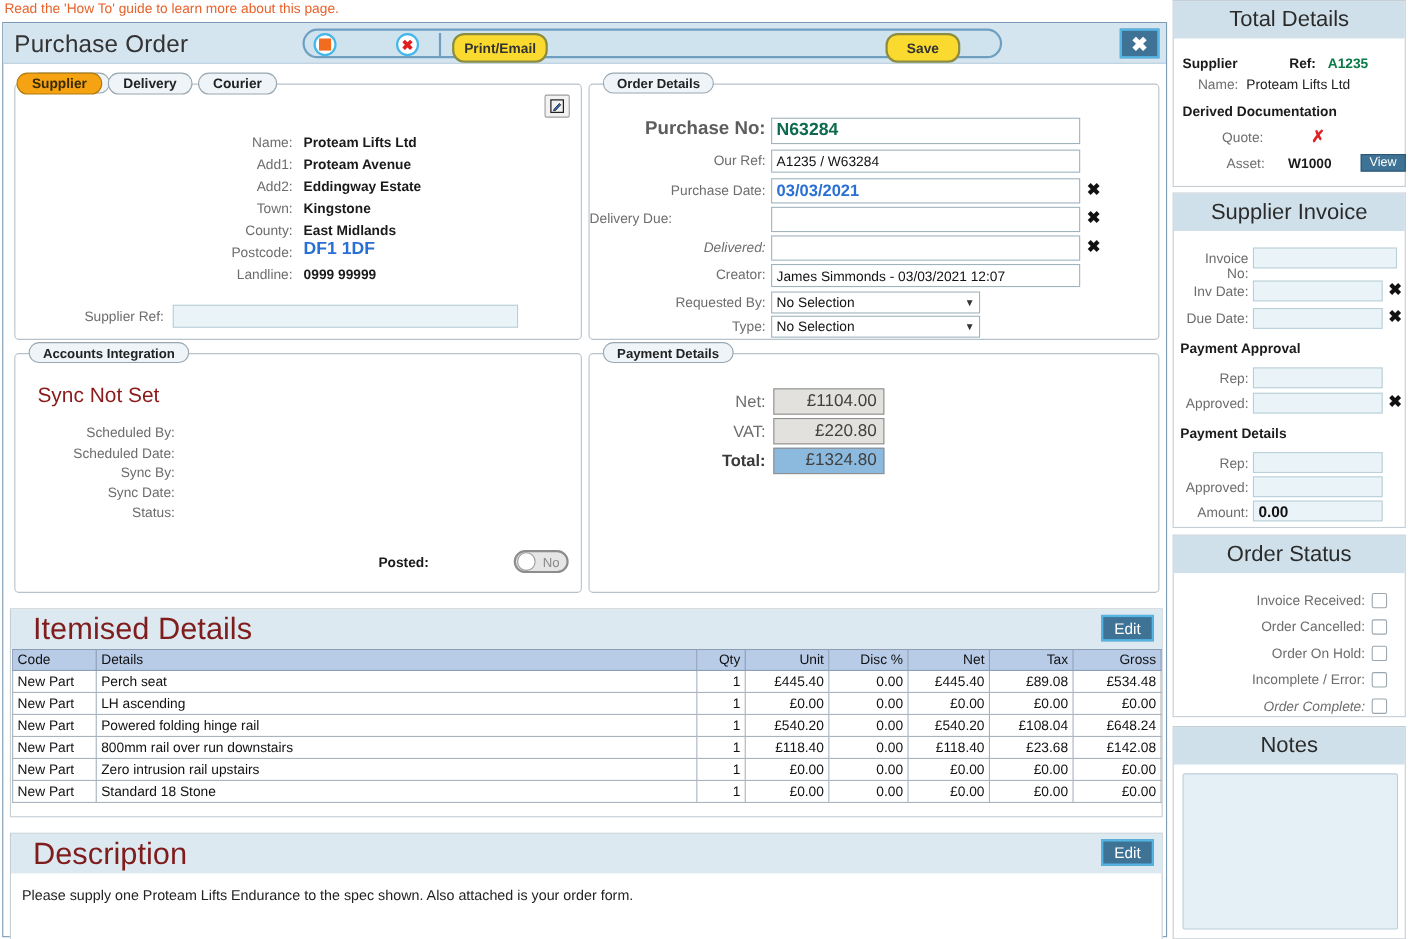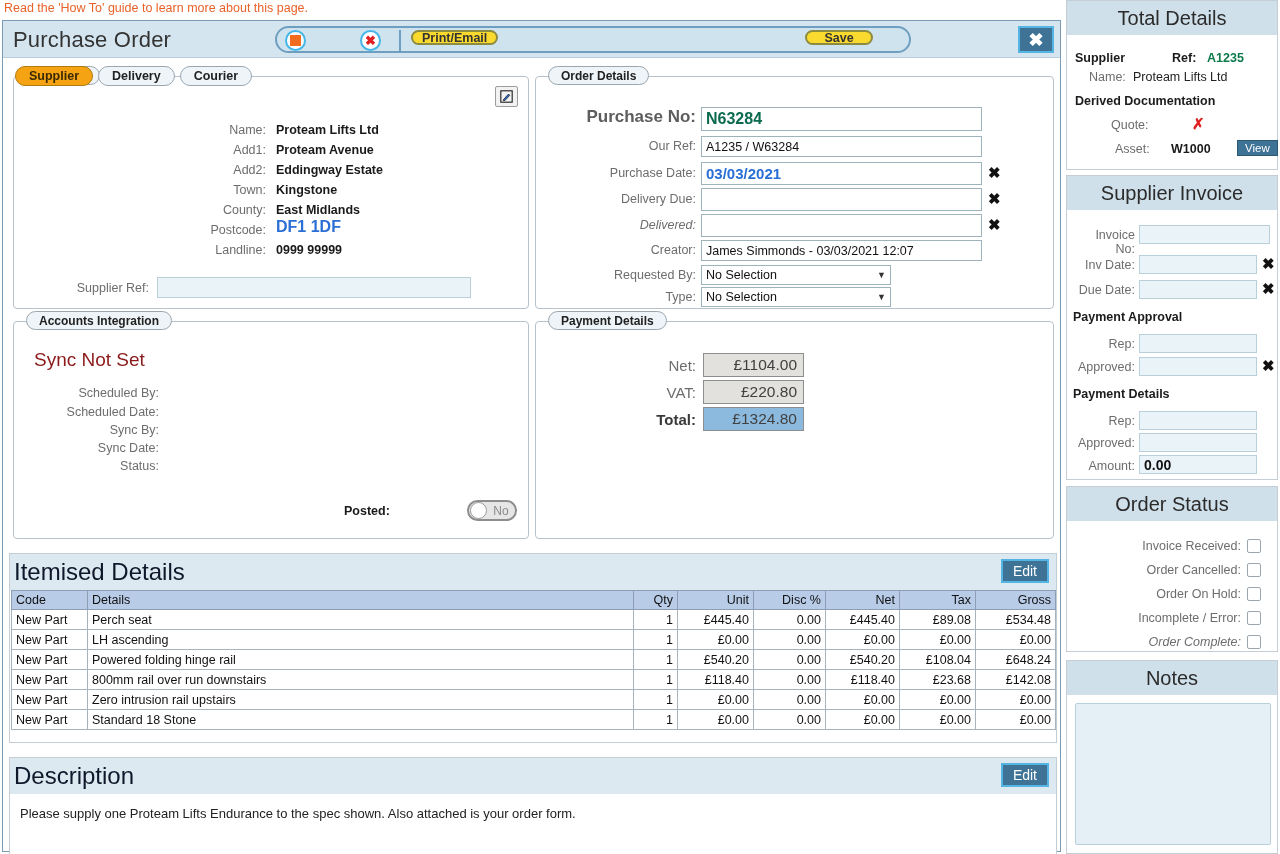--- a/index.html
+++ b/index.html
@@ -56,21 +56,21 @@
   #stop-btn { left: 8px; }
   #stop-btn .sq { width: 11px; height: 11px; background: #f26c20; }
   #cancel-btn { left: 83px; }
   #cancel-btn .xx { color: #e02020; font-size: 13px; font-weight: bold; line-height: 1; }
   .tb-divider {
     position: absolute; left: 122px; top: 2px;
     width: 2px; height: 21px; background: #6f9fc0;
   }
   .pill-btn {
     position: absolute; top: 2px;
-    height: 15px;
+    height: 27px;
     border: 2px solid #8c8c40; border-radius: 11px;
     background: #fada2e;
     color: #333; font-weight: bold; font-size: 12.5px;
     display: flex; align-items: center; justify-content: center;
     padding: 0 9px; cursor: pointer;
   }
   #print-email-btn { left: 134px; }
   #save-btn { left: 528px; width: 68px; }
   .close-x {
     position: absolute; right: 6px; top: 5px;
@@ -161,21 +161,21 @@
     position: absolute; left: 6px;
     width: 1048px;
     border: 1px solid #c5ced4;
     background: #ffffff;
   }
   .sect-head {
     position: relative;
     height: 36px; background: #dce9f1;
     display: flex; align-items: center;
   }
-  .sect-title { margin-left: 4px; font-size: 24px; color: #0f172a; }
+  .sect-title { margin-left: 20px; font-size: 28px; color: #7f1d1d; }
   .btn-edit {
     position: absolute; right: 7px; top: 5px;
     background: #3f7396; border: 2px solid #54b5e4;
     color: #fff; font-size: 14px;
     padding: 2px 10px; cursor: pointer;
   }
   #sect-items { top: 532px; height: 190px; }
   #sect-desc  { top: 736px; height: 113px; }
   .desc-body { padding: 12px 10px; font-size: 13px; color: #222; }
 
@@ -348,21 +348,21 @@
         <span class="lbl">Our Ref:</span>
       </div>
       <div class="inp inp-white" style="position:absolute; left:165px; top:59px; width:281px;">A1235 / W63284</div>
 
       <div class="row" style="left:0px; top:89px; width:160px; justify-content:flex-end;">
         <span class="lbl">Purchase Date:</span>
       </div>
       <div class="inp inp-white" style="position:absolute; left:165px; top:85px; width:281px; height:23px; color:#2a6fd4; font-weight:bold; font-size:15px;">03/03/2021</div>
       <span class="xmark" style="position:absolute; left:452px; top:88px;">✖</span>
 
-      <div class="row" style="left:0px; top:115px; width:160px; justify-content:flex-end;">
+      <div class="row" style="left:0px; top:115px; width:160px; ">
         <span class="lbl">Delivery Due:</span>
       </div>
       <div class="inp inp-white" style="position:absolute; left:165px; top:111px; width:281px; height:23px;"></div>
       <span class="xmark" style="position:absolute; left:452px; top:114px;">✖</span>
 
       <div class="row" style="left:0px; top:141px; width:160px; justify-content:flex-end;font-style:italic;">
         <span class="lbl">Delivered:</span>
       </div>
       <div class="inp inp-white" style="position:absolute; left:165px; top:137px; width:281px; height:23px;"></div>
       <span class="xmark" style="position:absolute; left:452px; top:140px;">✖</span>

